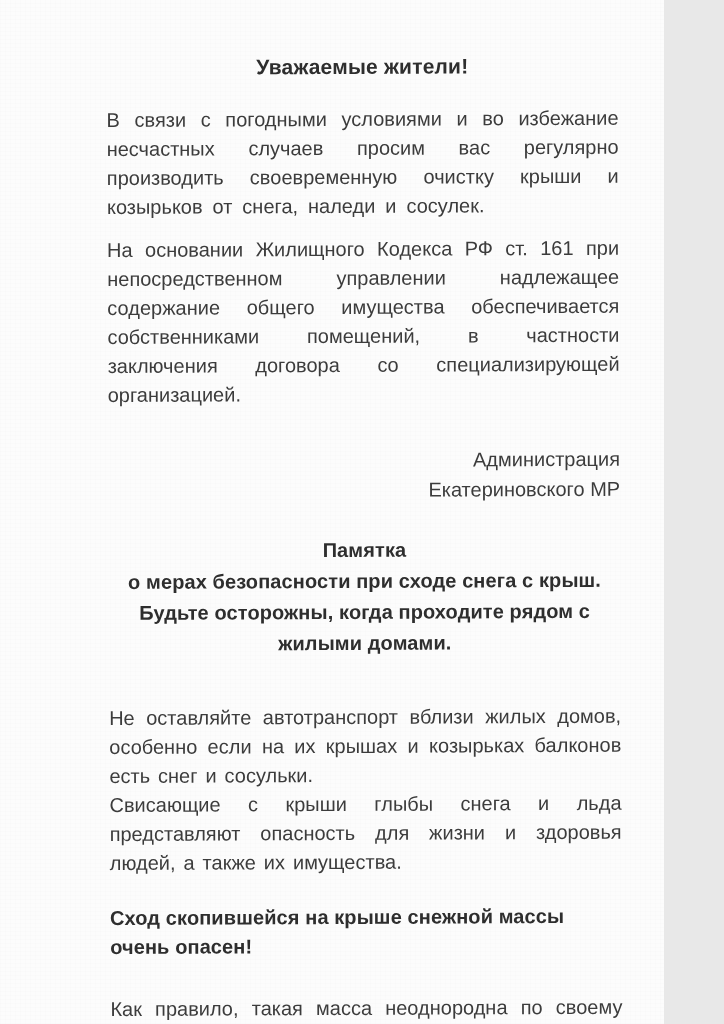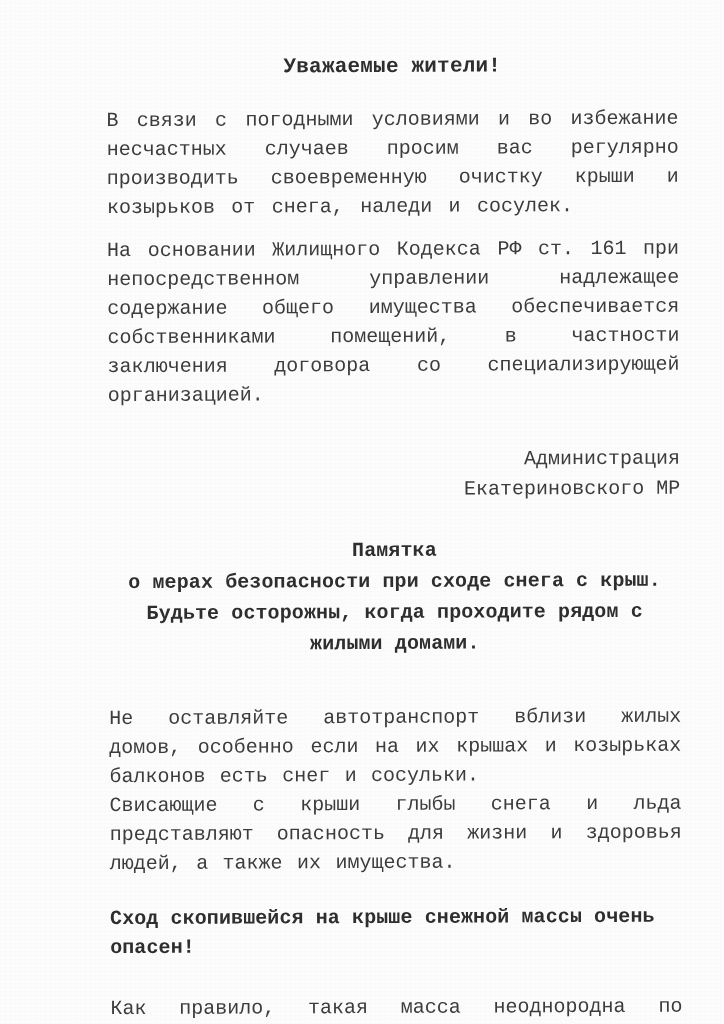--- a/index.html
+++ b/index.html
@@ -9,29 +9,28 @@
   }
   html,body{margin:0;padding:0;}
   body{
     width:724px;height:1024px;
     background:#e8e8e8;
     font-family:"Liberation Sans","DejaVu Sans",sans-serif;
     overflow:hidden;
   }
   .page{
     position:relative;
-    width:724px;height:1024px;
+    width:664px;height:1024px;
     background:var(--paper);
     
     background-image:
       repeating-linear-gradient(0deg, rgba(0,0,0,0.008) 0 1px, transparent 1px 4px),
       repeating-linear-gradient(90deg, rgba(0,0,0,0.006) 0 1px, transparent 1px 5px);
     box-sizing:border-box;
     overflow:hidden;
-    font-family:Liberation Mono, monospace;
   }
   .sheet{
     position:absolute;
     left:0;top:0;right:0;
     padding:52px 46px 40px 106px;
     transform:rotate(-0.25deg);
     transform-origin:50% 0;
     color:var(--ink);
     font-size:20px;
     line-height:29px;

